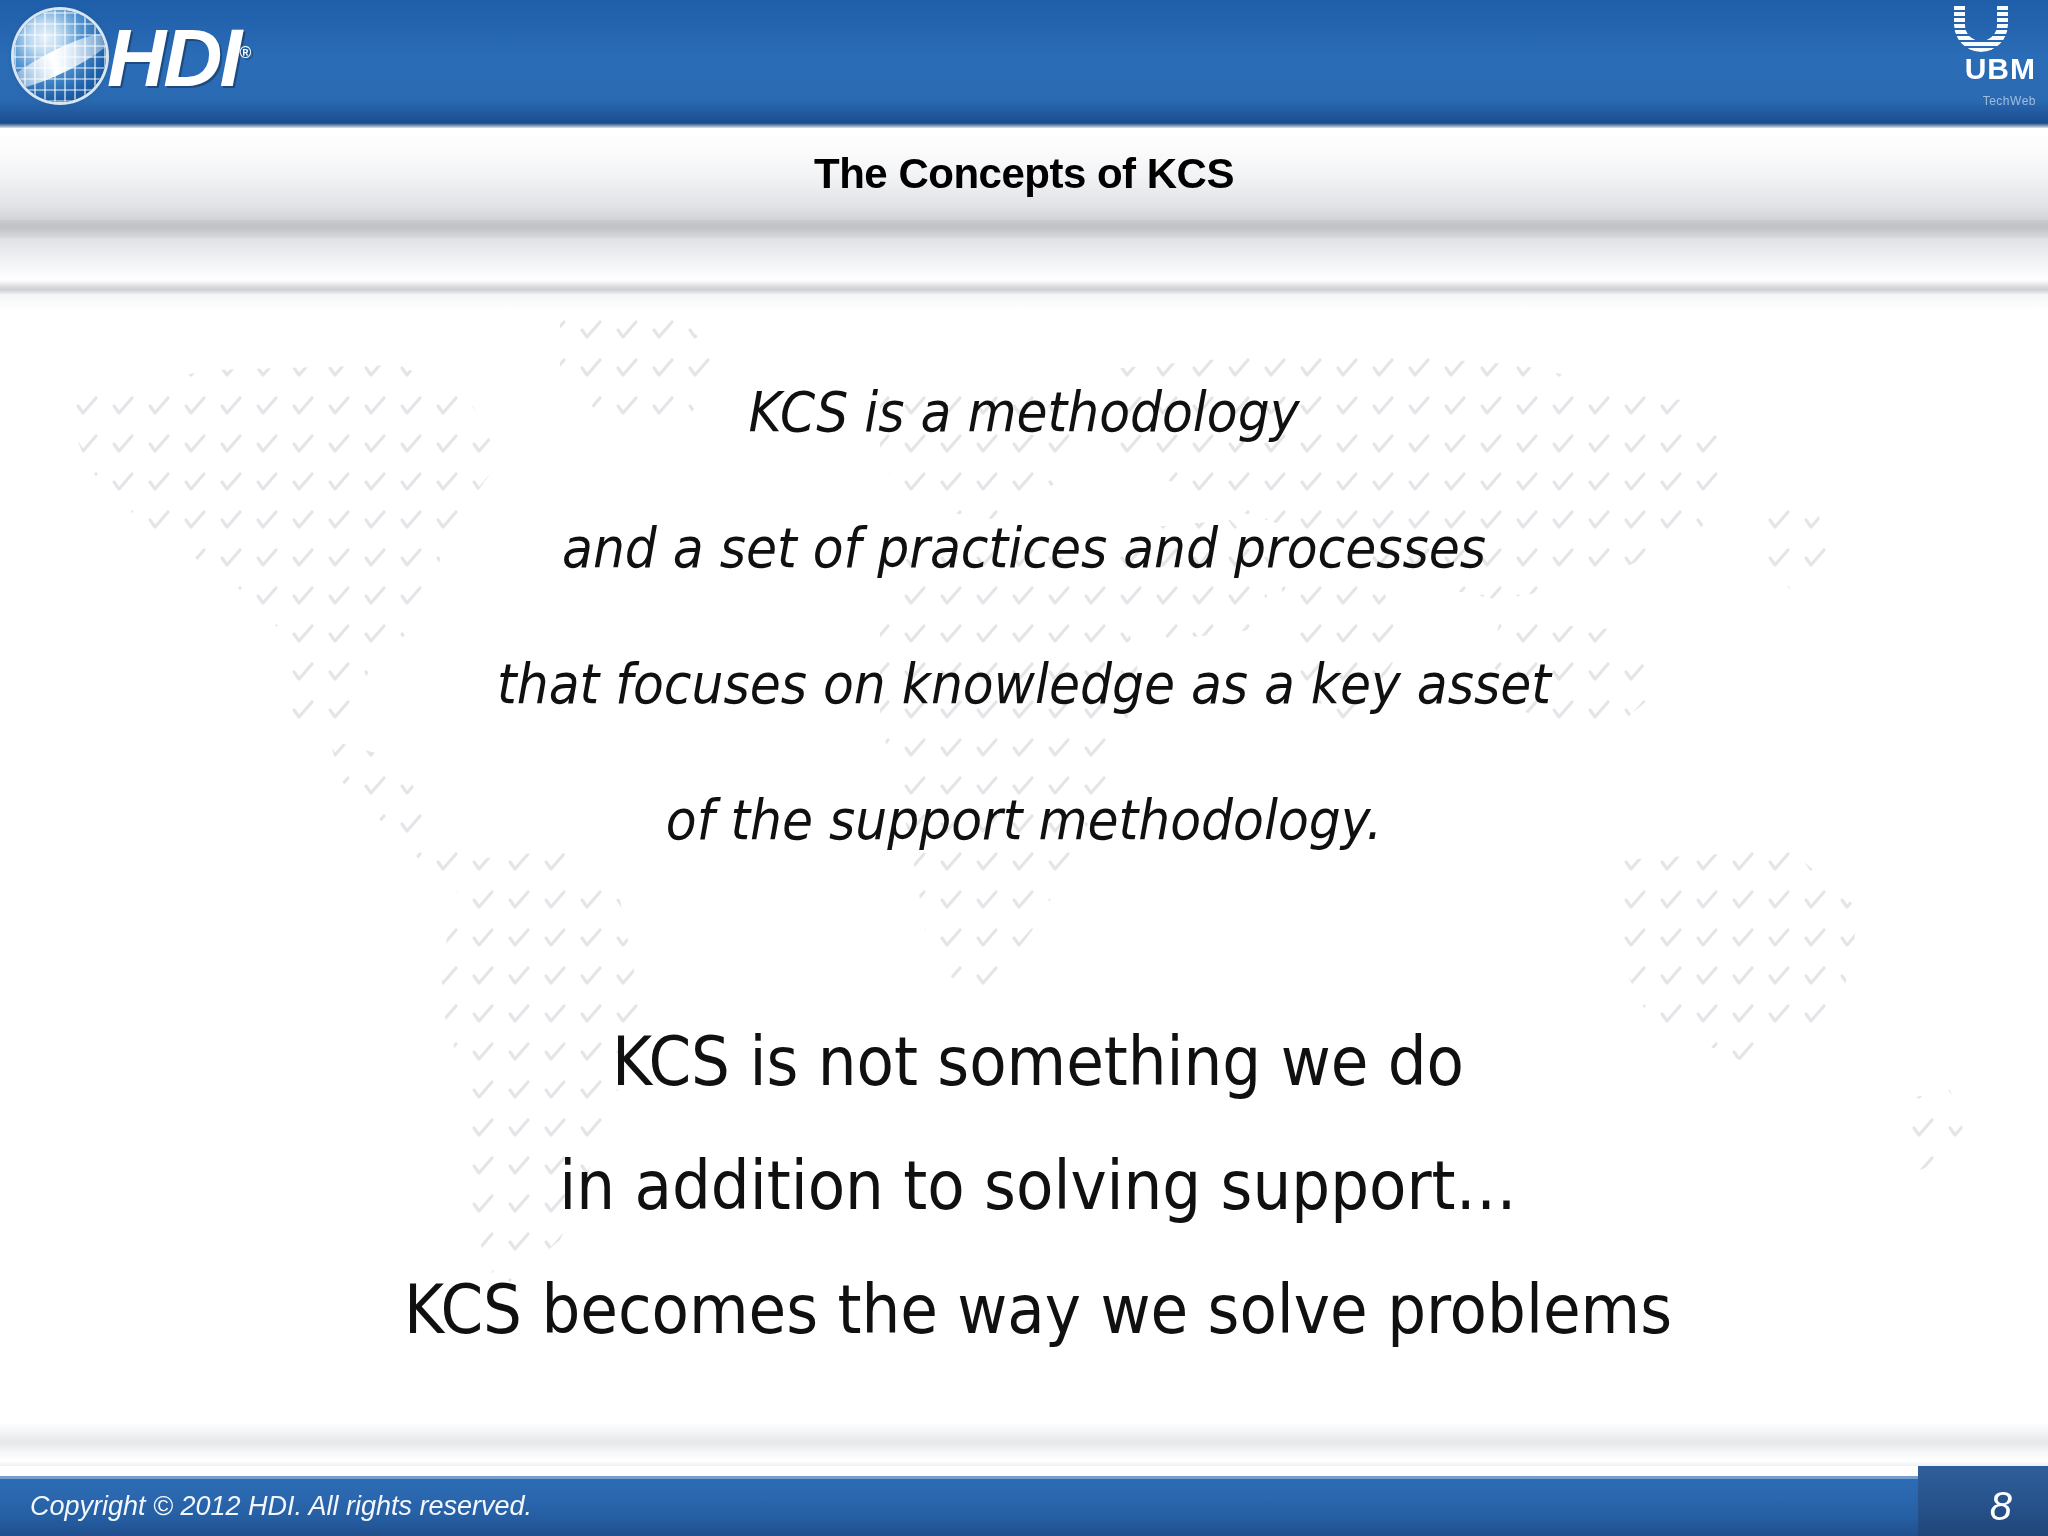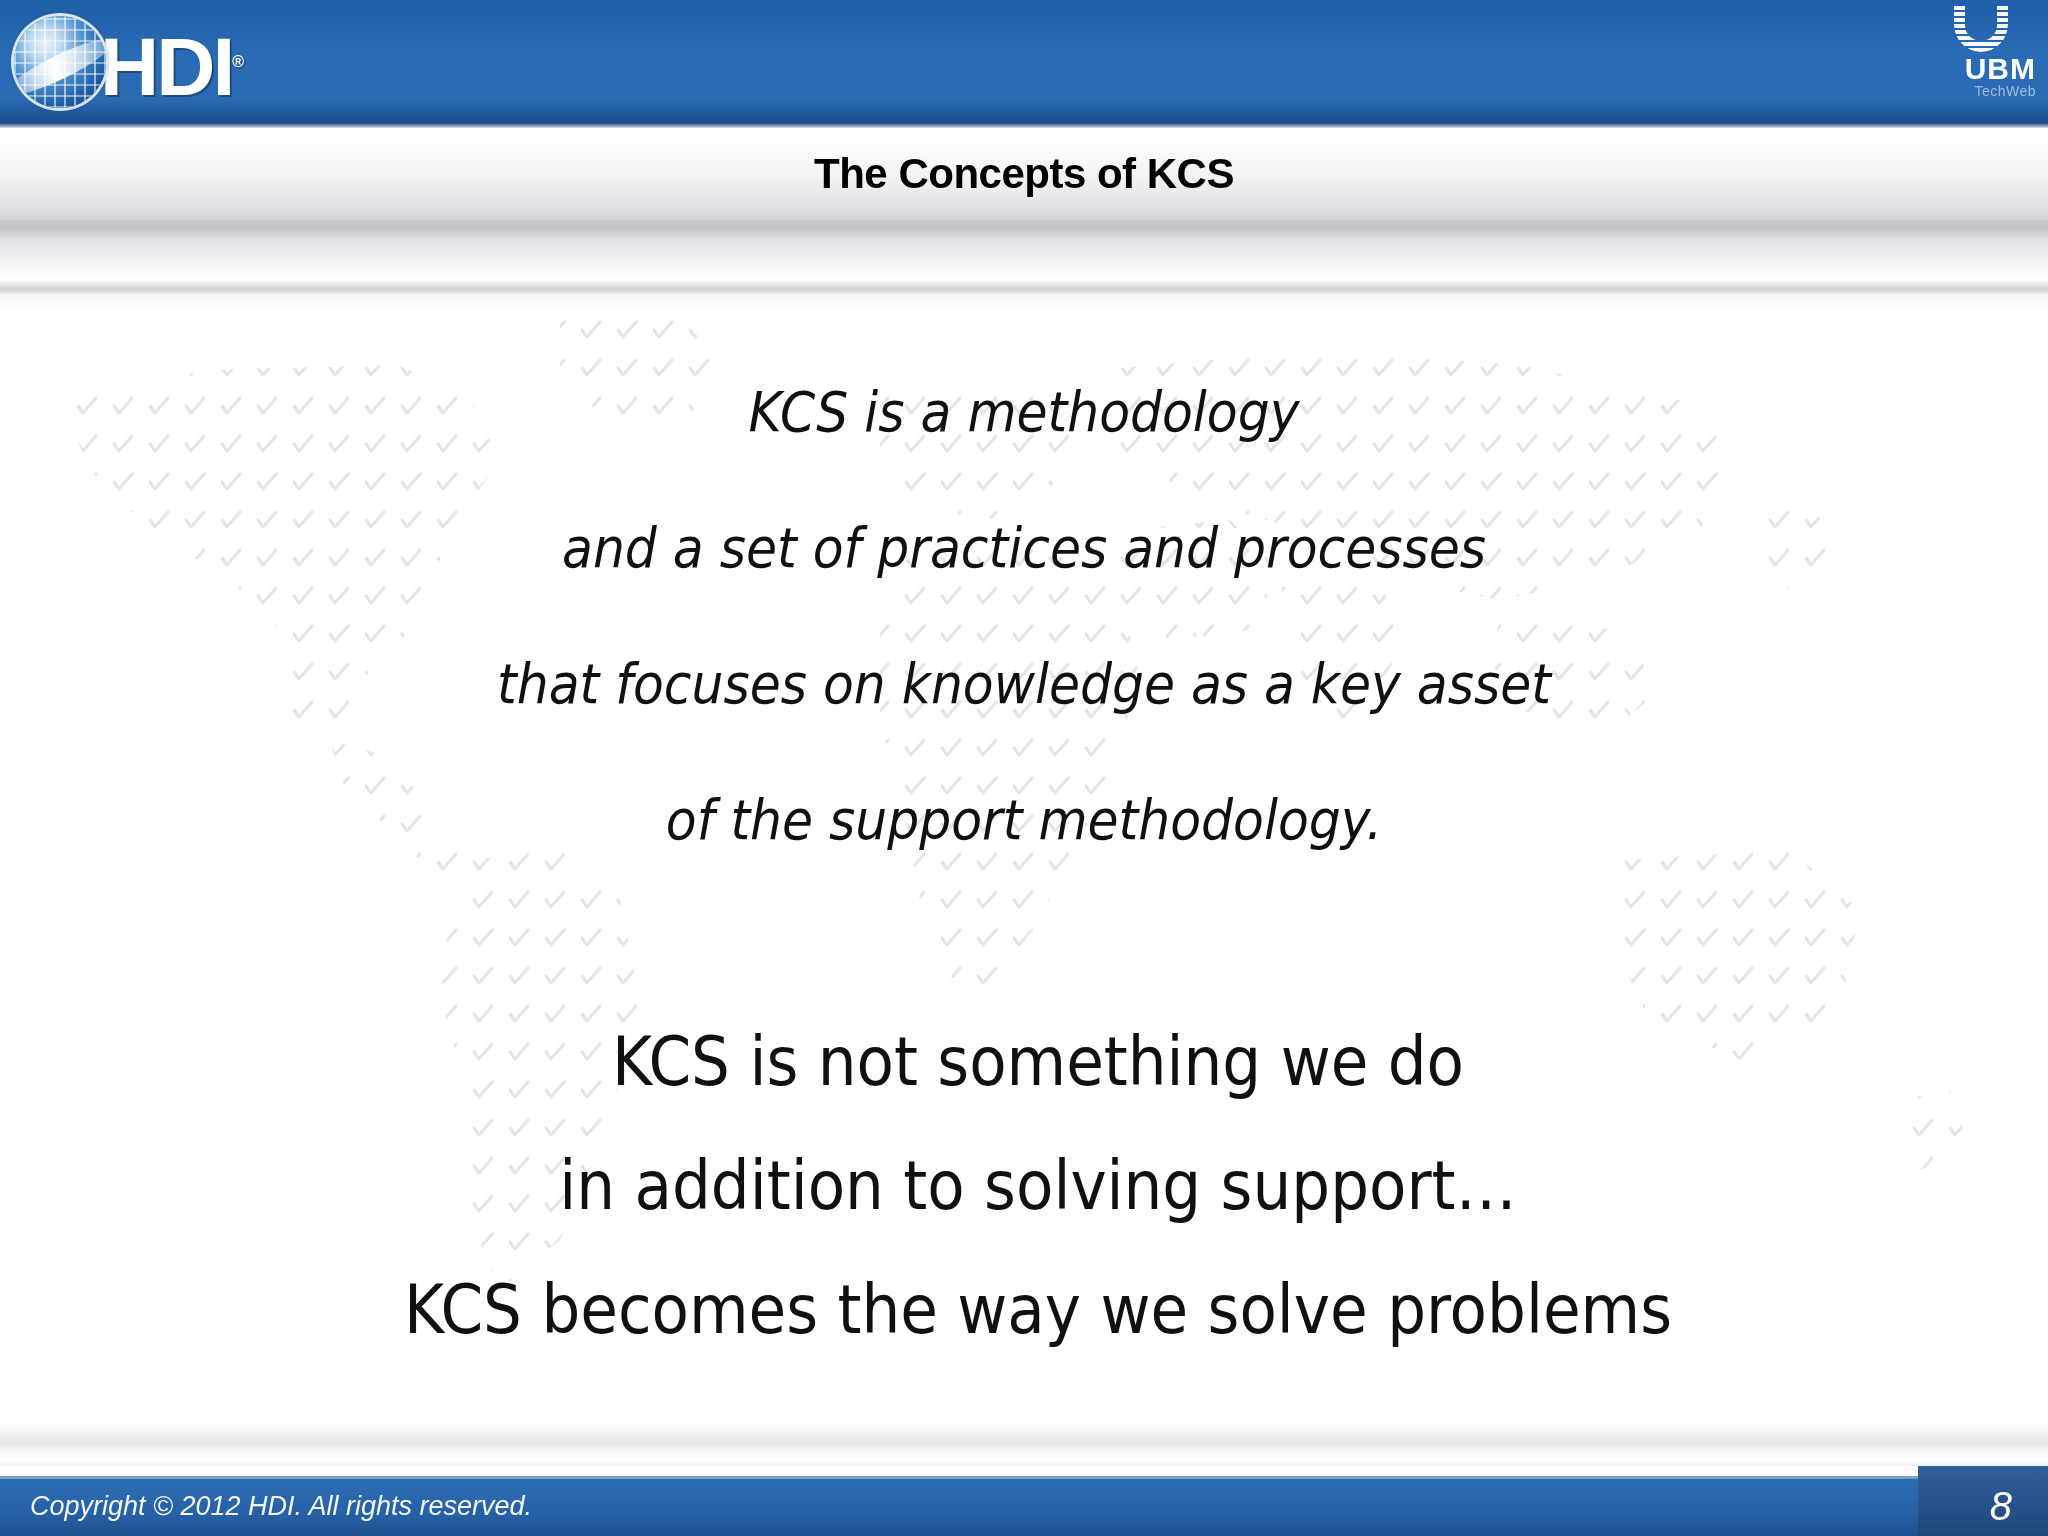--- a/index.html
+++ b/index.html
@@ -56,22 +56,23 @@
     background: linear-gradient(180deg, rgba(255,255,255,0.0), rgba(255,255,255,0.85));
   }
 
   
   .hdi-logo {
     position: absolute;
     left: 14px;
     top: 4px;
     height: 104px;
     display: flex;
-    align-items: flex-end;
-    gap: 0px;
+    align-items: center;
+    gap: 7px;
+    font-style: italic;
   }
   .hdi-globe {
     width: 92px;
     height: 92px;
     border-radius: 50%;
     background:
       radial-gradient(circle at 34% 30%, #e9f3fb 0%, #bcd9f0 18%, #4f93cf 42%, #1d5fa8 70%, #15427a 100%);
     position: relative;
     box-shadow: 0 0 0 3px #d8e6f3, 0 0 6px rgba(0,0,0,0.35);
     overflow: hidden;
@@ -144,25 +145,25 @@
     font-family: "Liberation Sans", sans-serif;
     font-weight: bold;
     font-size: 30px;
     line-height: 30px;
     letter-spacing: 1px;
     color: #ffffff;
     margin-top: 2px;
   }
   .ubm-sub {
     font-family: "Liberation Sans", sans-serif;
-    font-size: 14px;
+    font-size: 12px;
     line-height: 12px;
     letter-spacing: 0.5px;
     color: rgba(255,255,255,0.55);
-    margin-top: 1px;
+    margin-top: 11px;
   }
 
   
   .title-band {
     position: absolute;
     left: 0;
     top: 128px;
     width: 2048px;
     height: 92px;
     background: linear-gradient(180deg,

